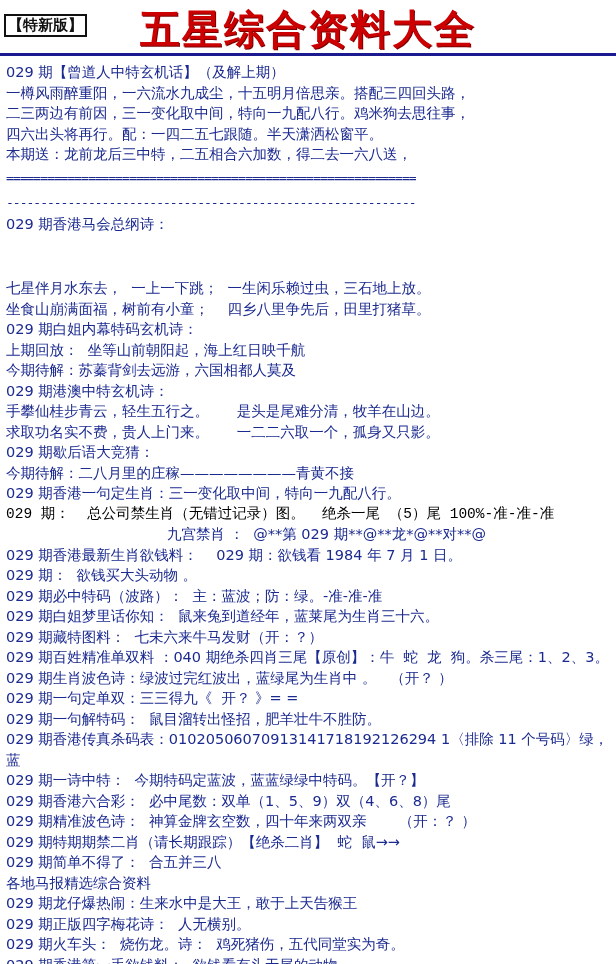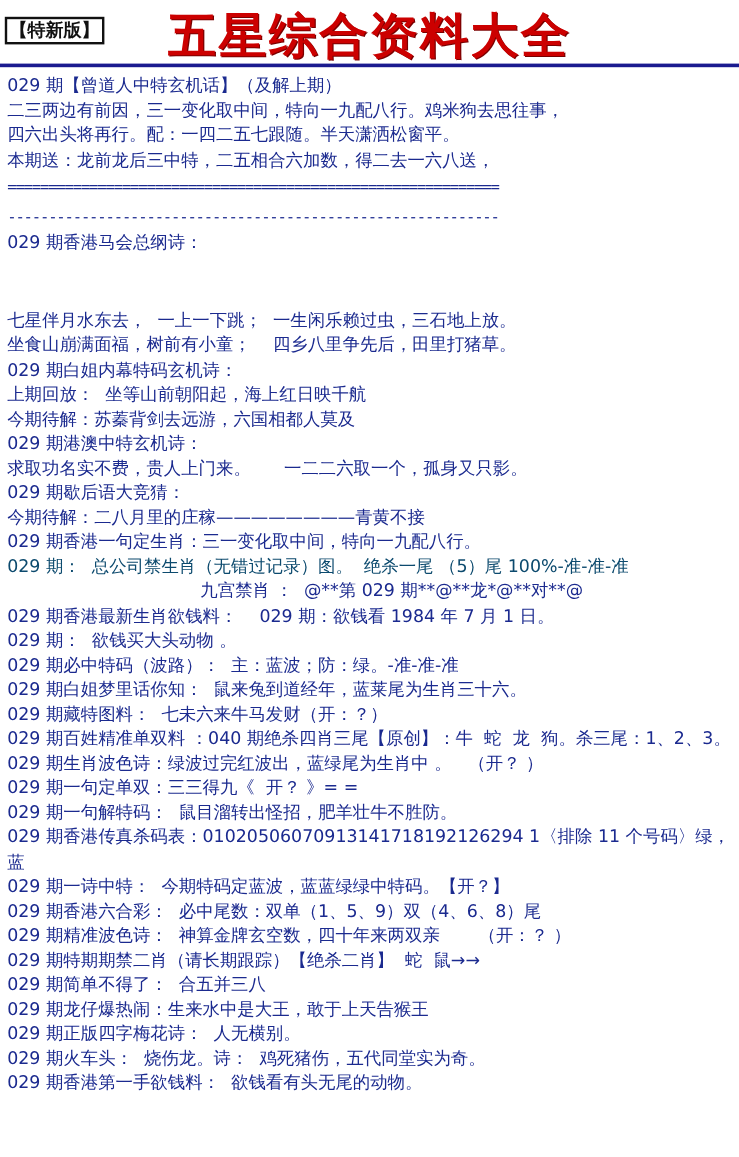--- a/index.html
+++ b/index.html
@@ -86,20 +86,21 @@
 
   <div class="header" style="border-bottom-color: rgb(27, 27, 143);">
     <div class="badge">【特新版】</div>
     <div class="main-title" style="color: rgb(204, 0, 0);">五星综合资料大全</div>
   </div>
 
   <div class="content">
 
     <div>
       <div class="line" style="color: rgb(27, 42, 143);">029 期【曾道人中特玄机话】（及解上期）</div>
+      <div class="line" style="color: rgb(27, 42, 143);">一樽风雨醉重阳，一六流水九成尘，十五明月倍思亲。搭配三四回头路，</div>
       <div class="line" style="color: rgb(27, 42, 143);">二三两边有前因，三一变化取中间，特向一九配八行。鸡米狗去思往事，</div>
       <div class="line" style="color: rgb(27, 42, 143);">四六出头将再行。配：一四二五七跟随。半天潇洒松窗平。</div>
       <div class="line" style="color: rgb(27, 42, 143);">本期送：龙前龙后三中特，二五相合六加数，得二去一六八送，</div>
     </div>
 
     <div class="spacer-sm"></div>
 
     <div>
       <div class="rule" style="color: rgb(27, 42, 143);">============================================================</div>
       <div class="spacer-md"></div>
@@ -115,31 +116,32 @@
     </div>
 
     <div>
       <div class="line" style="color: rgb(27, 42, 143);">029 期白姐内幕特码玄机诗：</div>
       <div class="line" style="color: rgb(27, 42, 143);">上期回放：  坐等山前朝阳起，海上红日映千航</div>
       <div class="line" style="color: rgb(27, 42, 143);">今期待解：苏蓁背剑去远游，六国相都人莫及</div>
     </div>
 
     <div>
       <div class="line" style="color: rgb(27, 42, 143);">029 期港澳中特玄机诗：</div>
+      <div class="line" style="color: rgb(27, 42, 143);">手攀仙桂步青云，轻生五行之。      是头是尾难分清，牧羊在山边。</div>
       <div class="line" style="color: rgb(27, 42, 143);">求取功名实不费，贵人上门来。      一二二六取一个，孤身又只影。</div>
     </div>
 
     <div>
       <div class="line" style="color: rgb(27, 42, 143);">029 期歇后语大竞猜：</div>
       <div class="line" style="color: rgb(27, 42, 143);">今期待解：二八月里的庄稼————————青黄不接</div>
     </div>
 
     <div>
       <div class="line" style="color: rgb(27, 42, 143);">029 期香港一句定生肖：三一变化取中间，特向一九配八行。</div>
-      <div class="line" style="color: #0c4a6e;">029 期：  总公司禁生肖（无错过记录）图。  绝杀一尾 （5）尾 100%-准-准-准</div>
+      <div class="line" style="color: #000000; font-family: Liberation Mono, monospace;">029 期：  总公司禁生肖（无错过记录）图。  绝杀一尾 （5）尾 100%-准-准-准</div>
       <div class="line" style="color: rgb(27, 42, 143); text-align: center;">        九宫禁肖 ：  @**第 029 期**@**龙*@**对**@</div>
     </div>
 
     <div>
       <div class="line" style="color: rgb(27, 42, 143);">029 期香港最新生肖欲钱料：    029 期：欲钱看 1984 年 7 月 1 日。</div>
       <div class="line" style="color: rgb(27, 42, 143);">029 期：  欲钱买大头动物 。</div>
       <div class="line" style="color: rgb(27, 42, 143);">029 期必中特码（波路）：  主：蓝波；防：绿。-准-准-准</div>
     </div>
 
     <div>
@@ -154,20 +156,21 @@
       <div class="line" style="color: rgb(27, 42, 143);">029 期一句解特码：  鼠目溜转出怪招，肥羊壮牛不胜防。</div>
       <div class="line" style="color: rgb(27, 42, 143);">029 期香港传真杀码表：01020506070913141718192126294 1〈排除 11 个号码〉绿，蓝</div>
       <div class="line" style="color: rgb(27, 42, 143);">029 期一诗中特：  今期特码定蓝波，蓝蓝绿绿中特码。【开？】</div>
       <div class="line" style="color: rgb(27, 42, 143);">029 期香港六合彩：  必中尾数：双单（1、5、9）双（4、6、8）尾</div>
       <div class="line" style="color: rgb(27, 42, 143);">029 期精准波色诗：  神算金牌玄空数，四十年来两双亲       （开：？ ）</div>
       <div class="line" style="color: rgb(27, 42, 143);">029 期特期期禁二肖（请长期跟踪）【绝杀二肖】  蛇  鼠→→</div>
       <div class="line" style="color: rgb(27, 42, 143);">029 期简单不得了：  合五并三八</div>
     </div>
 
     <div>
+      <div class="line" style="color: rgb(27, 42, 143);">各地马报精选综合资料</div>
       <div class="line" style="color: rgb(27, 42, 143);">029 期龙仔爆热闹：生来水中是大王，敢于上天告猴王</div>
       <div class="line" style="color: rgb(27, 42, 143);">029 期正版四字梅花诗：  人无横别。</div>
       <div class="line" style="color: rgb(27, 42, 143);">029 期火车头：  烧伤龙。诗：  鸡死猪伤，五代同堂实为奇。</div>
       <div class="line" style="color: rgb(27, 42, 143);">029 期香港第一手欲钱料：  欲钱看有头无尾的动物。</div>
 
     </div>
 
   </div>
 </div>
 

